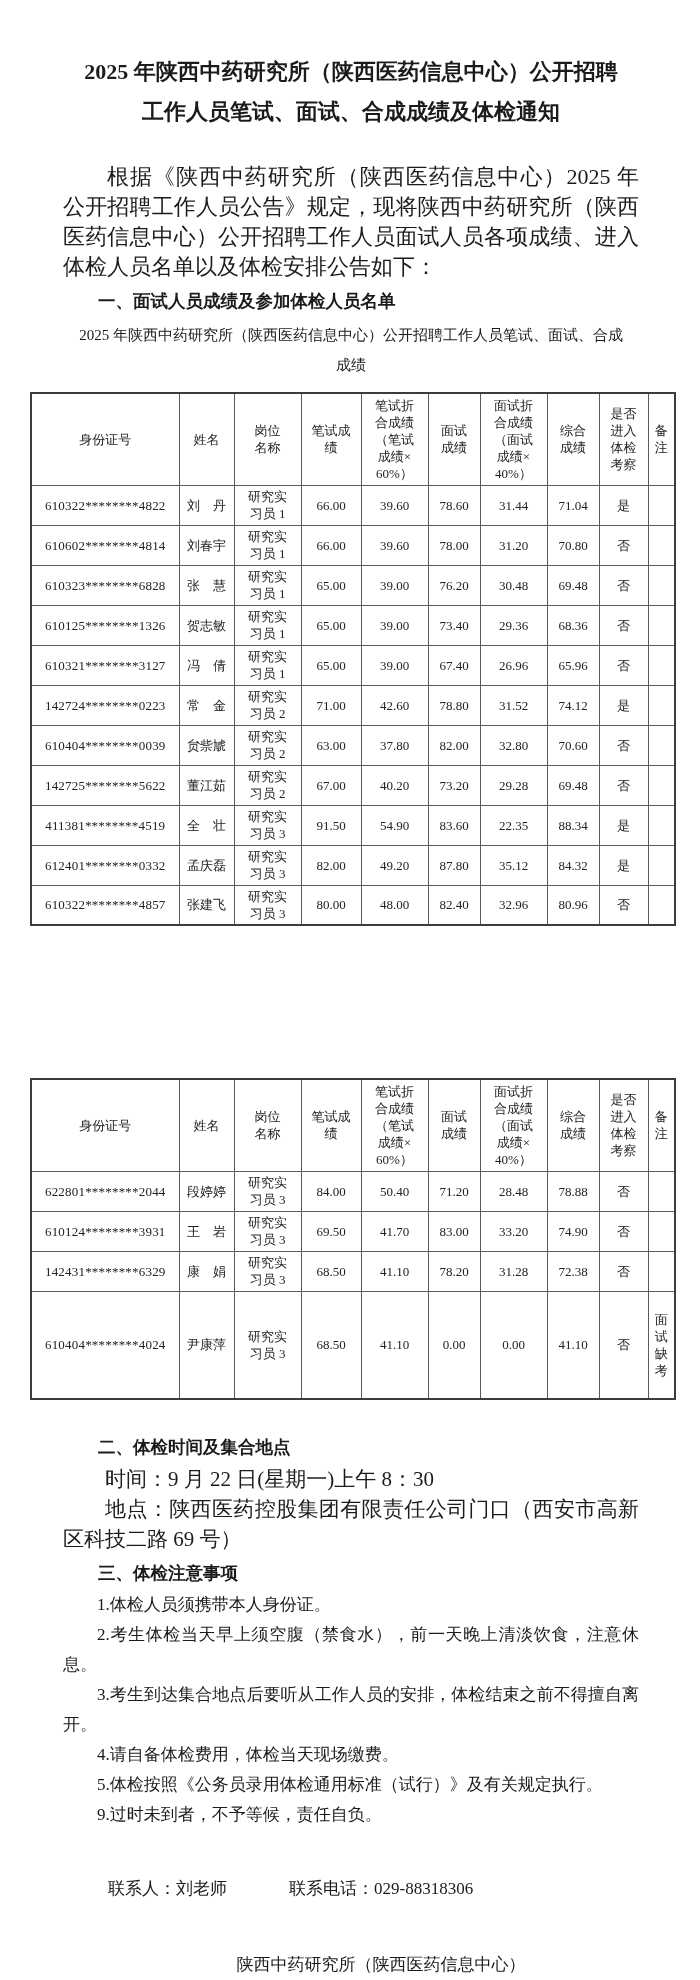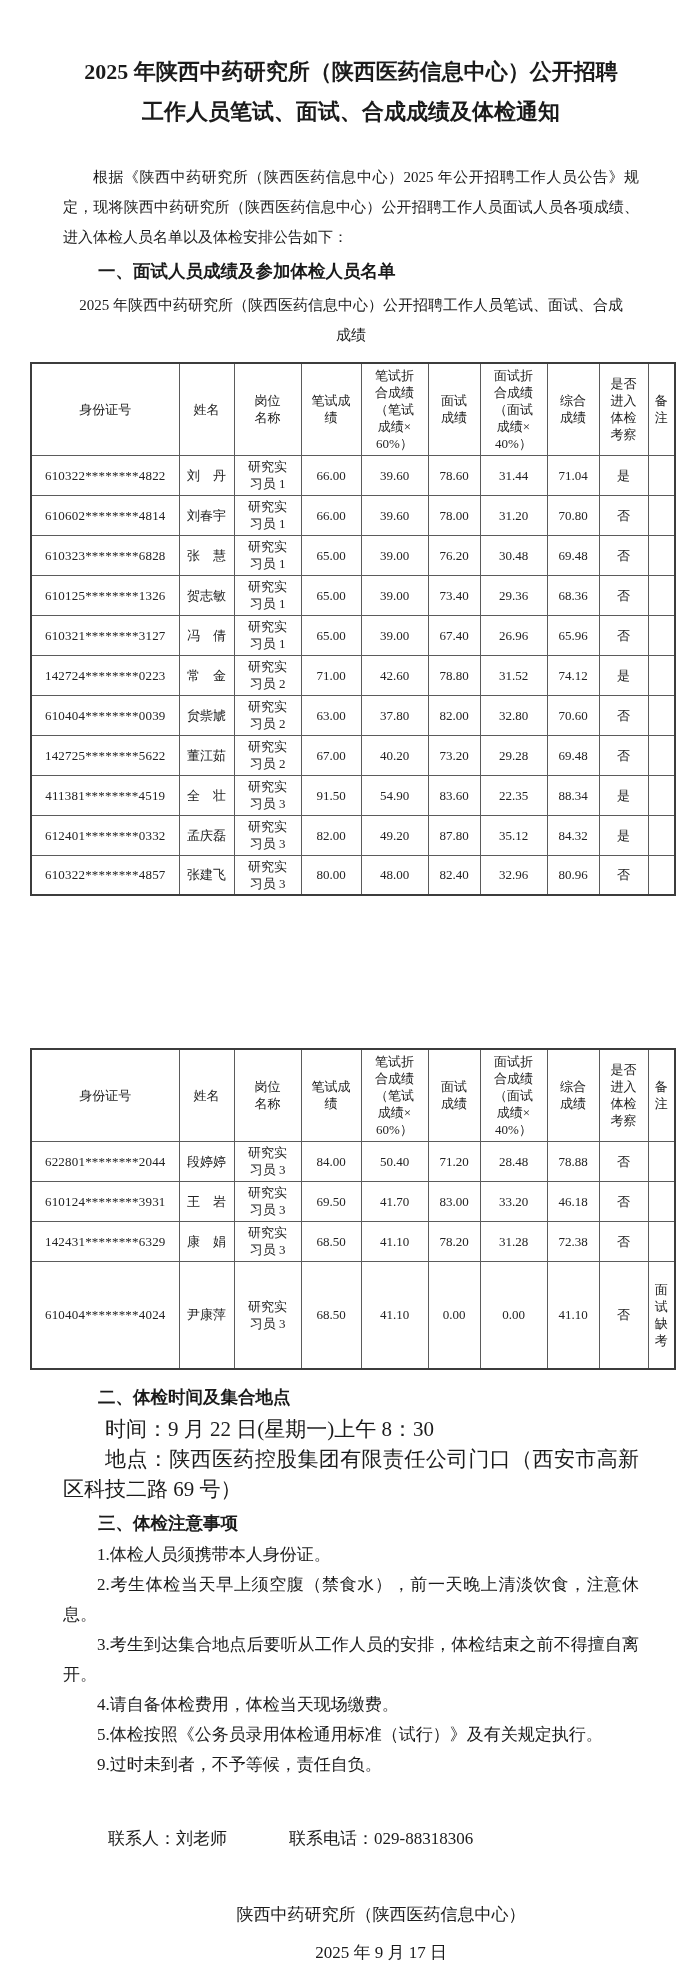--- a/index.html
+++ b/index.html
@@ -8,21 +8,21 @@
     background:#ffffff; color:#1b1b1b;
     font-family:"Liberation Serif","DejaVu Serif",serif;
     padding:30px 28px 40px 30px;
     overflow:hidden;
   }
   h1.doc-title {
     font-size:22px; line-height:40px; font-weight:bold;
     text-align:center; margin:22px 52px 30px 52px;
   }
   p.body-par {
-    font-size:15px; line-height:30px; margin:0 33px;
+    font-size:22px; line-height:30px; margin:0 33px;
     text-indent:2em; text-align:justify;
   }
   h2.sec-heading {
     font-family:"Liberation Sans","DejaVu Sans",sans-serif;
     font-size:17.5px; line-height:30px; font-weight:bold;
     margin:4px 33px 2px 33px; text-indent:2em;
   }
   p.table-caption {
     font-size:15px; line-height:30px; text-align:center;
     margin:4px 46px 12px 46px;
@@ -330,21 +330,21 @@
         </tr>
         <tr>
           <td class="c0">610124********3931</td>
           <td class="c1">王　岩</td>
           <td class="c2">研究实
 习员 3</td>
           <td class="c3">69.50</td>
           <td class="c4">41.70</td>
           <td class="c5">83.00</td>
           <td class="c6">33.20</td>
-          <td class="c7">46.18</td>
+          <td class="c7">74.90</td>
           <td class="c8">否</td>
           <td class="c9"></td>
         </tr>
         <tr>
           <td class="c0">142431********6329</td>
           <td class="c1">康　娟</td>
           <td class="c2">研究实
 习员 3</td>
           <td class="c3">68.50</td>
           <td class="c4">41.10</td>
@@ -363,21 +363,21 @@
           <td class="c4">41.10</td>
           <td class="c5">0.00</td>
           <td class="c6">0.00</td>
           <td class="c7">41.10</td>
           <td class="c8">否</td>
           <td class="c9">面试缺考</td>
         </tr>
       </tbody>
   </table>
 
-  <h2 class="sec-heading" style="margin-top:12px">二、体检时间及集合地点</h2>
+  <h2 class="sec-heading" style="margin-top:32px">二、体检时间及集合地点</h2>
   <p class="plain-line">时间：9 月 22 日(星期一)上午 8：30</p>
   <p class="plain-line">地点：陕西医药控股集团有限责任公司门口（西安市高新区科技二路 69 号）</p>
 
   <h2 class="sec-heading">三、体检注意事项</h2>
   <div id="notes">
       <p class="note-item">1.体检人员须携带本人身份证。</p>
       <p class="note-item">2.考生体检当天早上须空腹（禁食水），前一天晚上清淡饮食，注意休息。</p>
       <p class="note-item">3.考生到达集合地点后要听从工作人员的安排，体检结束之前不得擅自离开。</p>
       <p class="note-item">4.请自备体检费用，体检当天现场缴费。</p>
       <p class="note-item">5.体检按照《公务员录用体检通用标准（试行）》及有关规定执行。</p>

